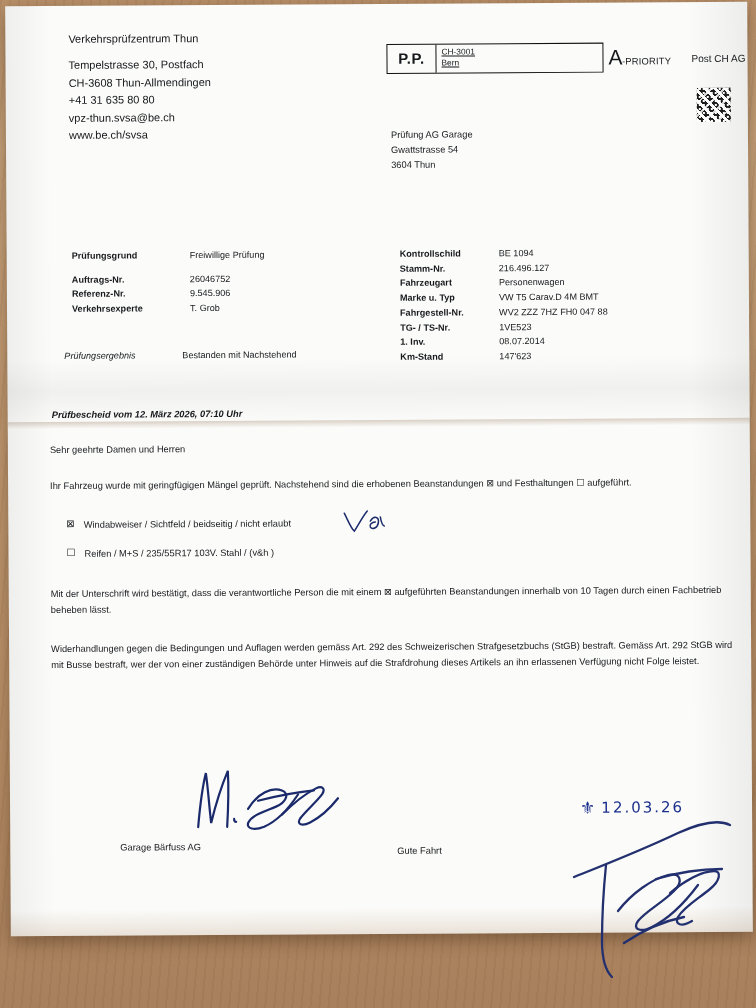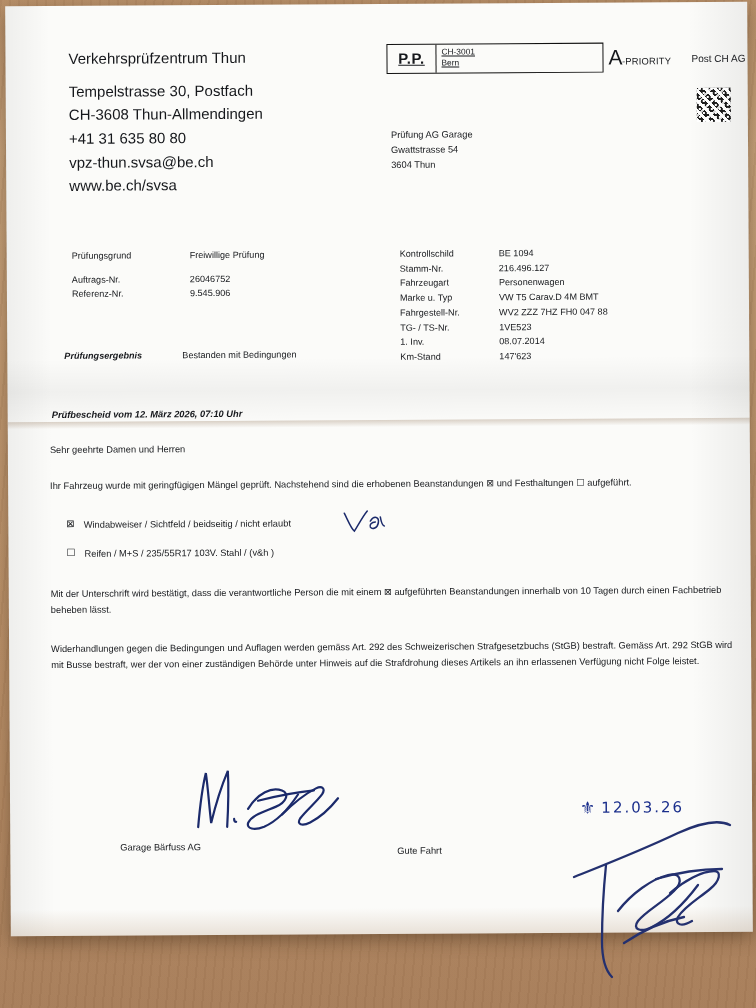--- a/index.html
+++ b/index.html
@@ -78,24 +78,23 @@
     color: #16181c;
     font-size: 9.2px;
     line-height: 1.45;
   }
 
   
   .sender {
     position: absolute;
     left: 63px;
     top: 25px;
-    font-size: 15px;
+    font-size: 11px;
     line-height: 1.58;
     color: #15171b;
-    margin-top: 16px;
   }
   .sender .ln { white-space: nowrap; }
 
   
   .pp-box {
     position: absolute;
     left: 381px;
     top: 40px;
     width: 215px;
     height: 28px;
@@ -105,21 +104,20 @@
   }
   .pp-left {
     width: 48px;
     display: flex;
     align-items: center;
     justify-content: center;
     font-weight: bold;
     font-size: 15px;
     letter-spacing: 0.5px;
     border-right: 1.6px solid #111;
-    text-decoration: underline;
   }
   .pp-right {
     flex: 1;
     padding: 2px 0 0 5px;
     font-size: 8.4px;
     line-height: 1.25;
   }
   .pp-right .u { text-decoration: underline; }
   .a-priority {
     position: absolute;
@@ -189,39 +187,39 @@
     position: absolute;
     left: 385px;
     top: 243px;
     font-size: 9.1px;
   }
   .row {
     display: flex;
     line-height: 1.62;
   }
   .row .k {
-    font-weight: normal;
+    font-weight: bold;
     white-space: nowrap;
     padding-left: 8px;
   }
   .row .v { white-space: nowrap; }
   .details-left .k { width: 118px; }
   .details-right .k { width: 99px; }
   .gap-row { height: 9px; }
 
   .result-row {
     position: absolute;
     left: 57px;
     top: 344px;
     display: flex;
     font-size: 9.1px;
   }
   .result-row .k {
     width: 118px;
-    font-weight: bold;
+    font-weight: normal;
     font-style: italic;
   }
 
   
   .pruefbescheid {
     position: absolute;
     left: 44px;
     top: 403px;
     font-size: 9.3px;
     font-weight: bold;
@@ -355,20 +353,24 @@
       </div>
       <div class="gap-row"></div>
       <div class="row">
         <span class="k">Auftrags-Nr.</span>
         <span class="v">26046752</span>
       </div>
       <div class="row">
         <span class="k">Referenz-Nr.</span>
         <span class="v">9.545.906</span>
       </div>
+      <div class="row">
+        <span class="k">Verkehrsexperte</span>
+        <span class="v">T. Grob</span>
+      </div>
     </div>
 
     <div class="details-right">
       <div class="row">
         <span class="k">Kontrollschild</span>
         <span class="v">BE 1094</span>
       </div>
       <div class="row">
         <span class="k">Stamm-Nr.</span>
         <span class="v">216.496.127</span>
@@ -394,21 +396,21 @@
         <span class="v">08.07.2014</span>
       </div>
       <div class="row">
         <span class="k">Km-Stand</span>
         <span class="v">147'623</span>
       </div>
     </div>
 
     <div class="result-row">
       <span class="k">Prüfungsergebnis</span>
-      <span class="v">Bestanden mit Bedingungen</span>
+      <span class="v">Bestanden mit Nachstehend</span>
     </div>
 
     <div class="pruefbescheid">Prüfbescheid vom 12. März 2026, 07:10 Uhr</div>
     <div class="salut">Sehr geehrte Damen und Herren</div>
     <div class="para1">Ihr Fahrzeug wurde mit geringfügigen Mängel geprüft. Nachstehend sind die erhobenen Beanstandungen ⊠ und Festhaltungen ☐ aufgeführt.</div>
 
     <div class="check-item one">
       <span class="box-mark">⊠</span>
       <span>Windabweiser / Sichtfeld / beidseitig / nicht erlaubt</span>
     </div>

